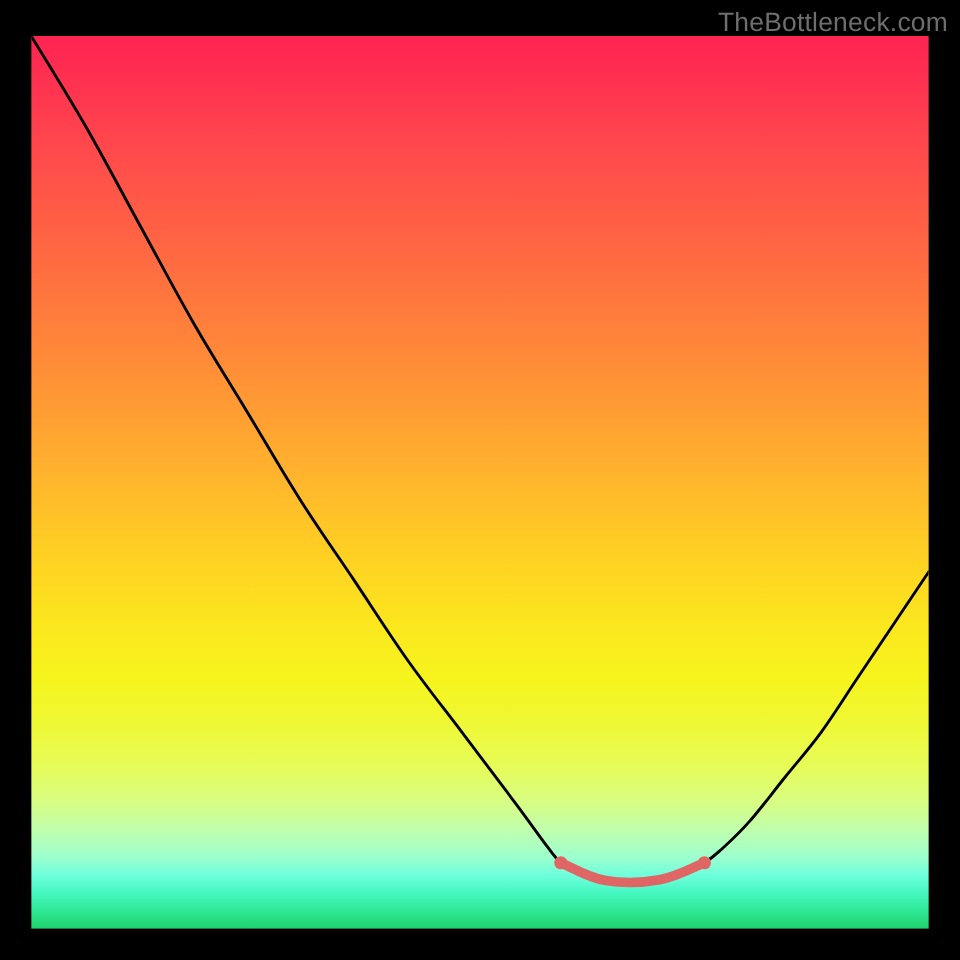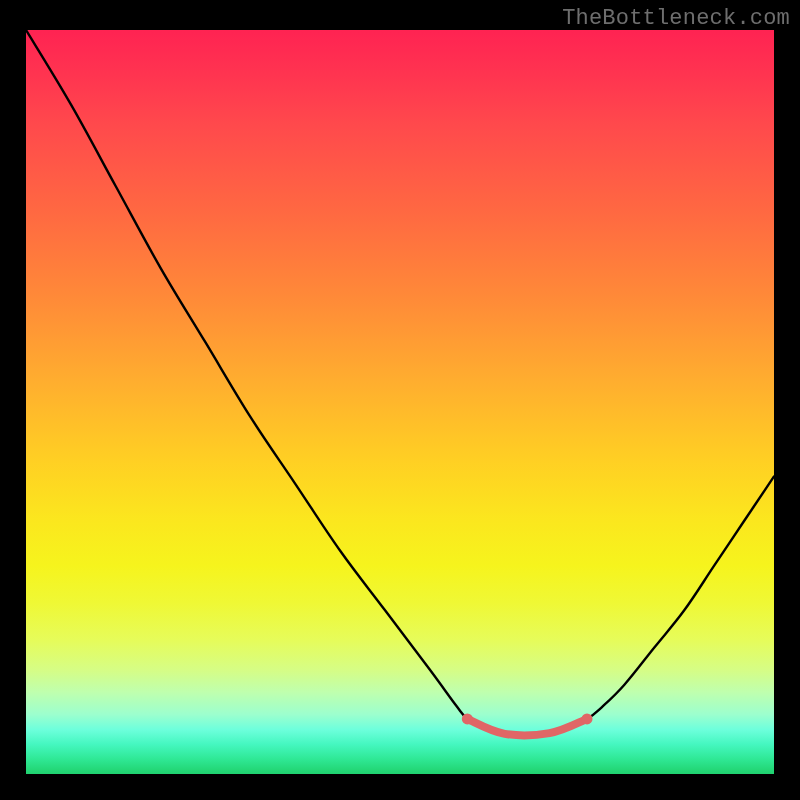--- a/index.html
+++ b/index.html
@@ -1,17 +1,17 @@
 <!DOCTYPE html>
 <html><head>
 <meta charset="utf-8">
 <style>
   * { margin: 0; padding: 0; box-sizing: border-box; }
   body { width: 800px; height: 800px; background: #000; position: relative; font-family: Arial, sans-serif; }
-  .watermark { position: absolute; top: 6px; right: 10px; color: #6e6e6e; font-size: 22px; font-weight: 500; letter-spacing: 0.2px; z-index: 20; font-family: Liberation Mono, monospace; }
+  .watermark { position: absolute; top: 6px; right: 10px; color: #6e6e6e; font-size: 22px; font-weight: 500; letter-spacing: 0.2px; z-index: 20; }
   .plot-frame { position: absolute; left: 26px; top: 30px; width: 748px; height: 744px; background: #000; overflow: hidden; }
   .gradient { position: absolute; left: 0; top: 0; width: 100%; height: 100%;
     background: linear-gradient(to bottom,
       #ff2352 0%,
       #ff3450 6%,
       #ff4a4c 13%,
       #ff6a41 25%,
       #ff8a38 36%,
       #ffad2f 47%,
       #ffd023 58%,

